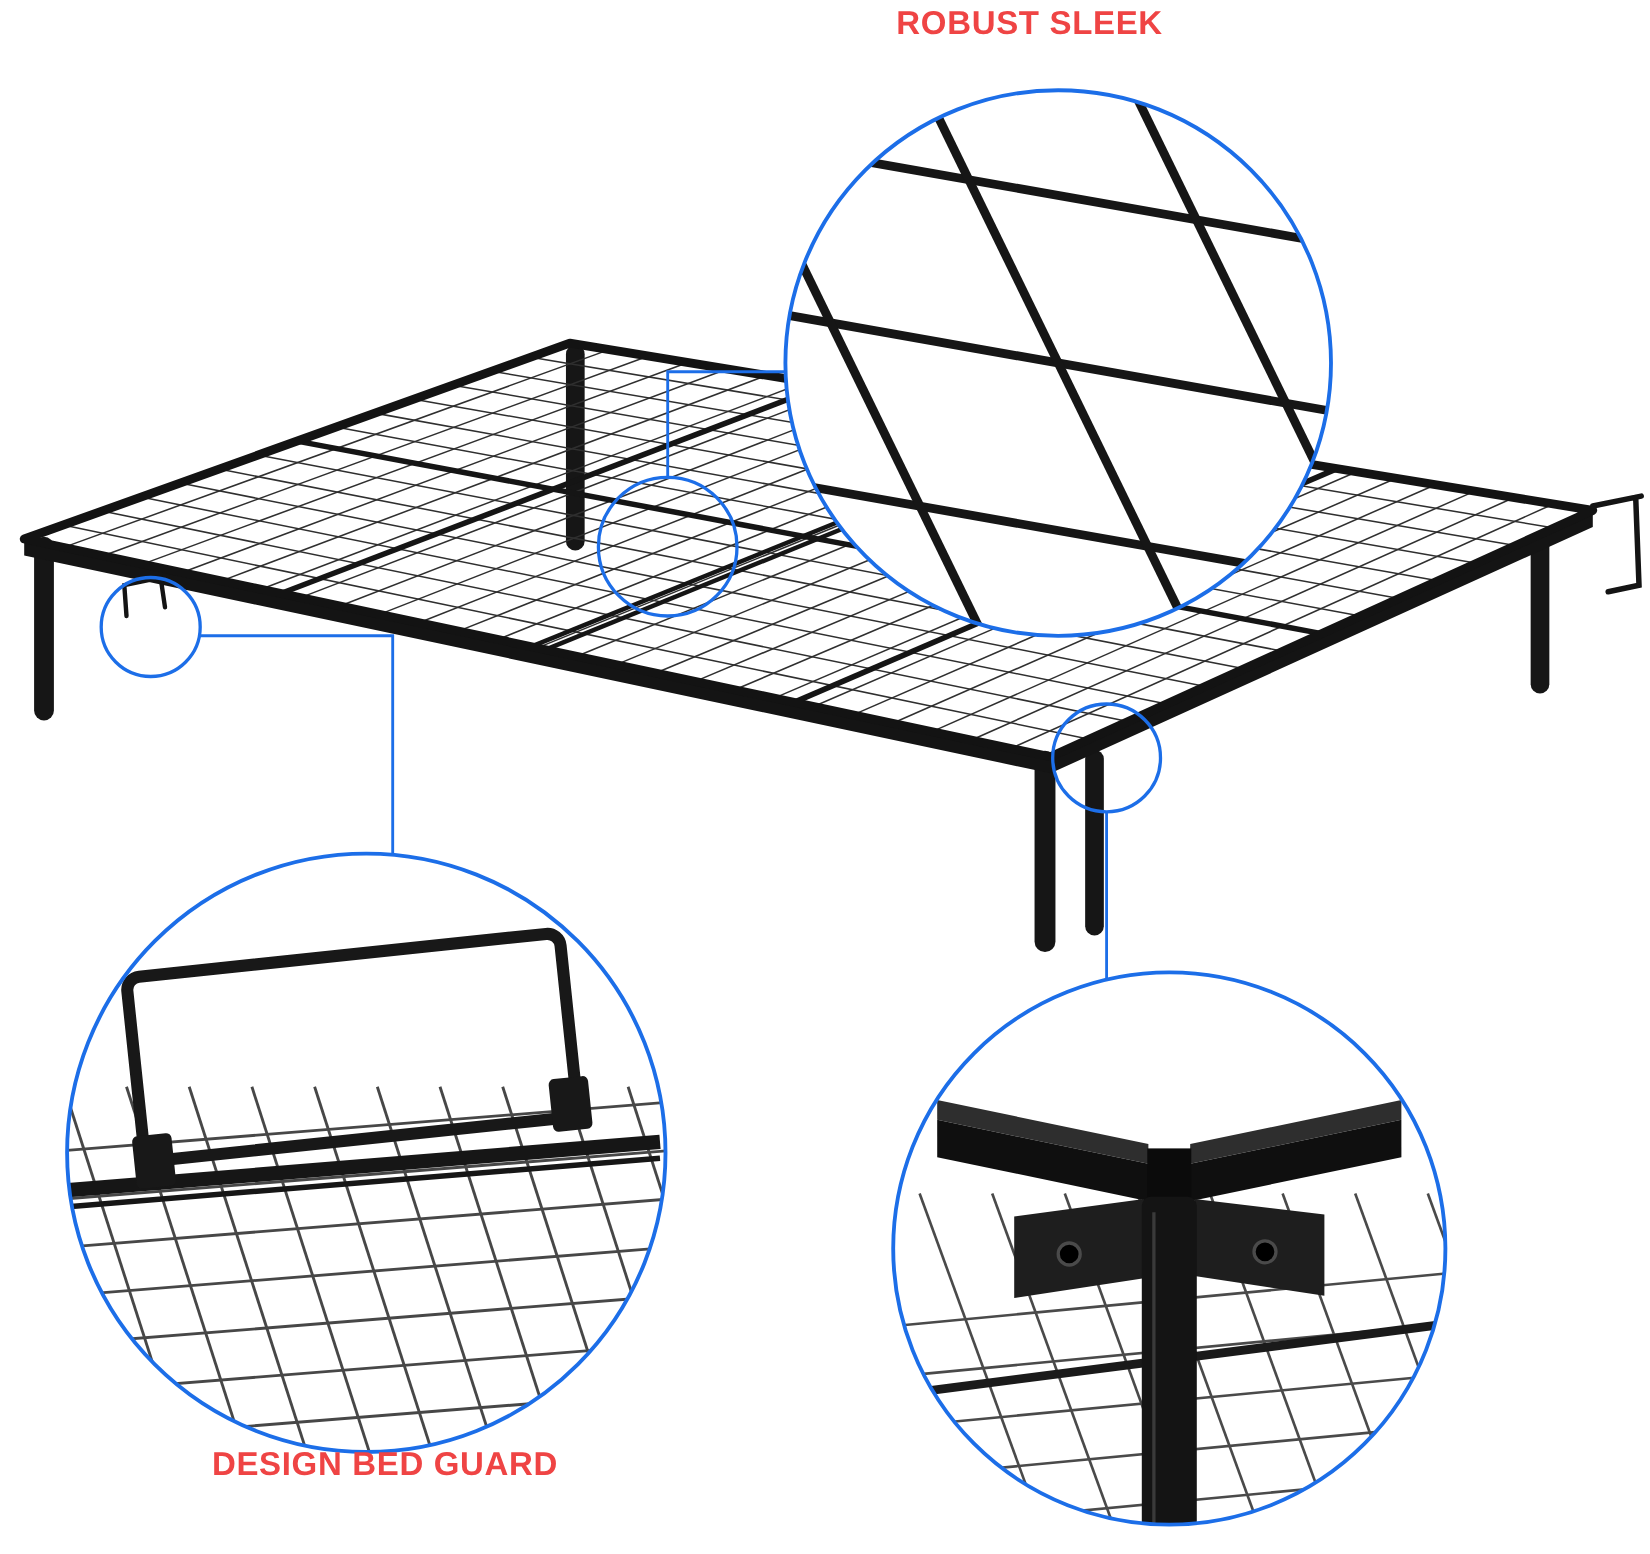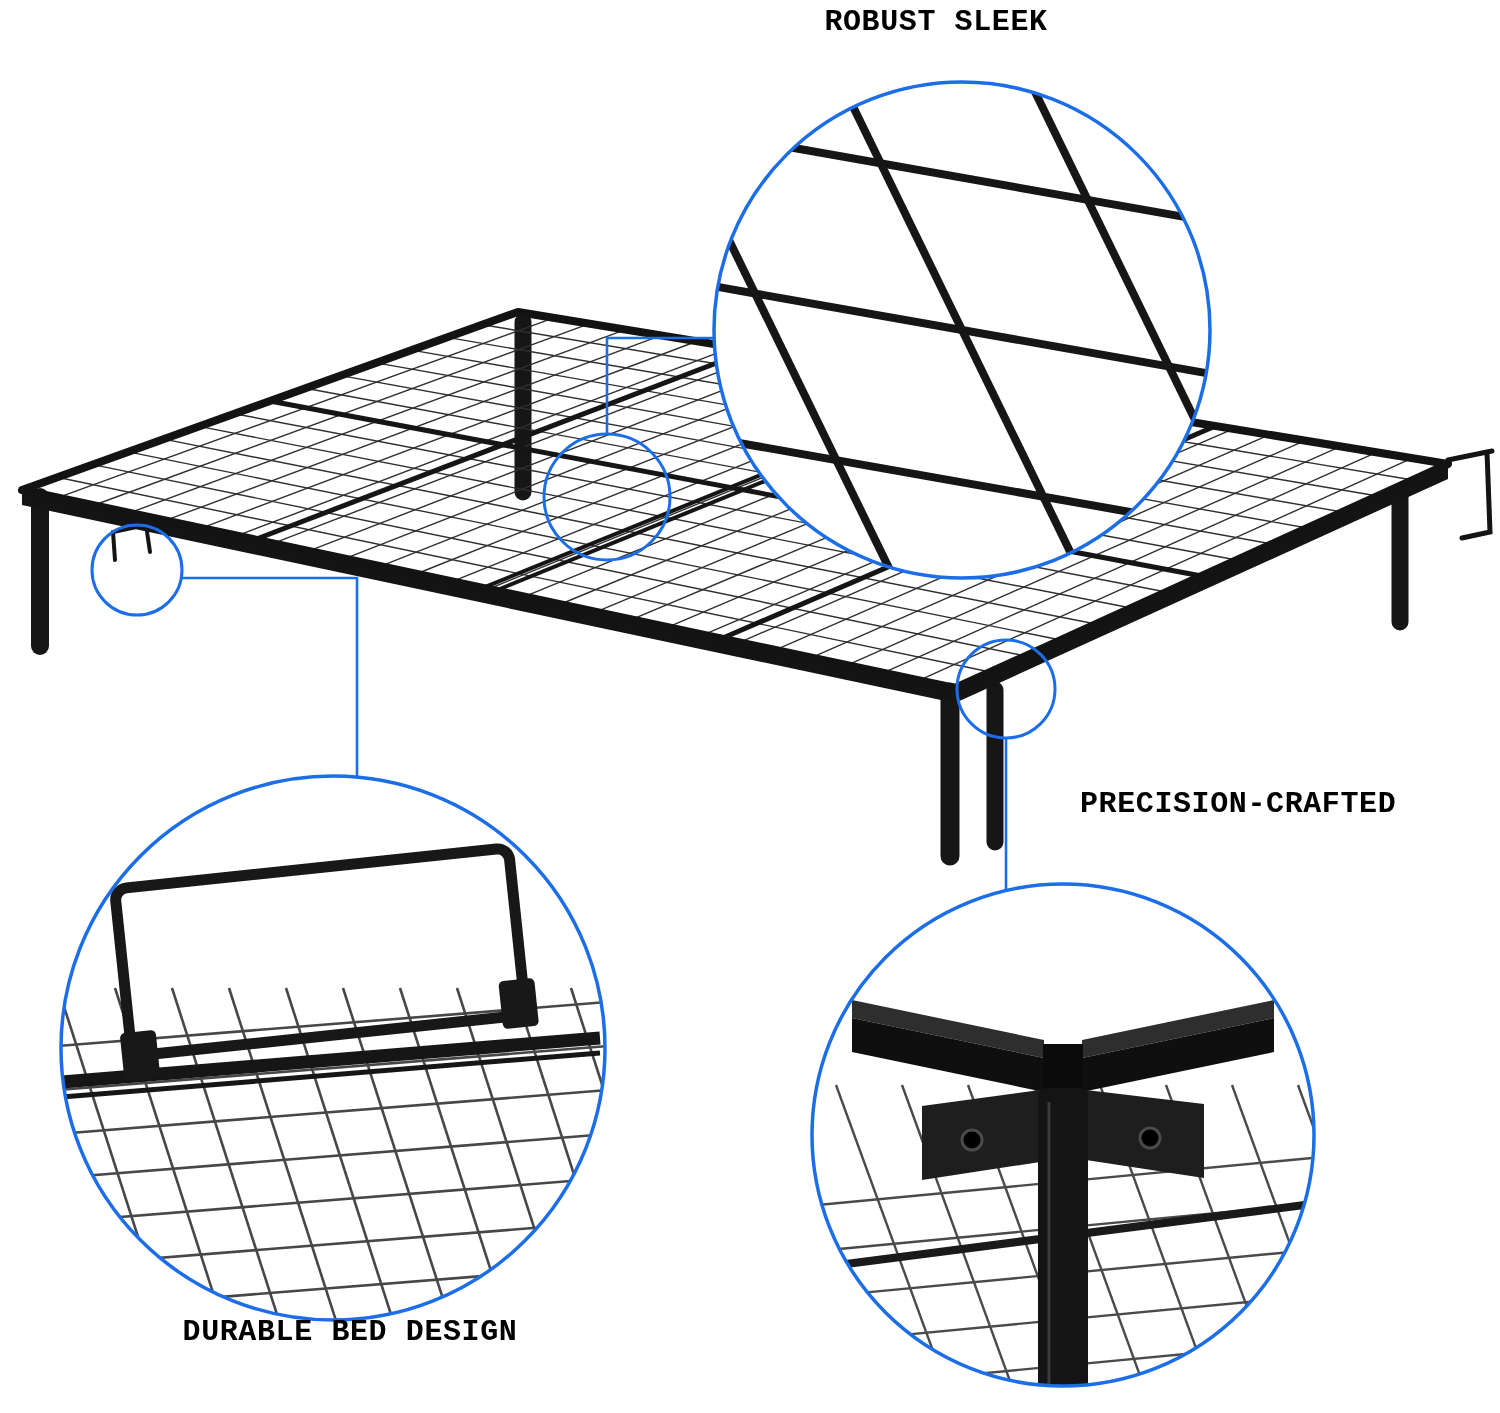--- a/index.html
+++ b/index.html
@@ -2,22 +2,22 @@
 <html style="--accent: #1c6ee8;"><head>
 <meta charset="utf-8">
 <style>
   html,body{margin:0;padding:0;background:#ffffff;}
   .canvas{
     position:relative;width:1500px;height:1413px;background:#ffffff;overflow:hidden;
     font-family:"Liberation Sans",sans-serif;
   }
   svg{position:absolute;left:0;top:0;}
   .label{
-    position:absolute;font-weight:700;color:#000000;font-size:30px;
-    letter-spacing:0.6px;line-height:1.22;white-space:nowrap;font-family:Liberation Mono, monospace;
+    position:absolute;font-weight:700;color:#ef4444;font-size:30px;
+    letter-spacing:0.6px;line-height:1.22;white-space:nowrap;
   }
   .label .line{display:block;}
   .center{text-align:center;}
   .accent{stroke:var(--accent,#1c6ee8);}
 </style>
 </head>
 <body>
 
 <div class="canvas">
 
@@ -200,20 +200,19 @@
       </g>
       <circle cx="1063" cy="1135" r="251" fill="none" stroke-width="3.5" class="accent"></circle>
     </g>
   </svg>
 
   <div class="label center" style="left:768px;top:4px;width:336px;">
     <span class="line">ROBUST SLEEK</span>
   </div>
 
   <div class="label" style="left:1080px;top:786px;width:400px;">
-    <span class="line">PRECISION-CRAFTED</span>
   </div>
 
   <div class="label center" style="left:140px;top:1314px;width:420px;">
-    <span class="line">DURABLE BED DESIGN</span>
+    <span class="line">DESIGN BED GUARD</span>
   </div>
 
 </div>
 
 </body></html>

